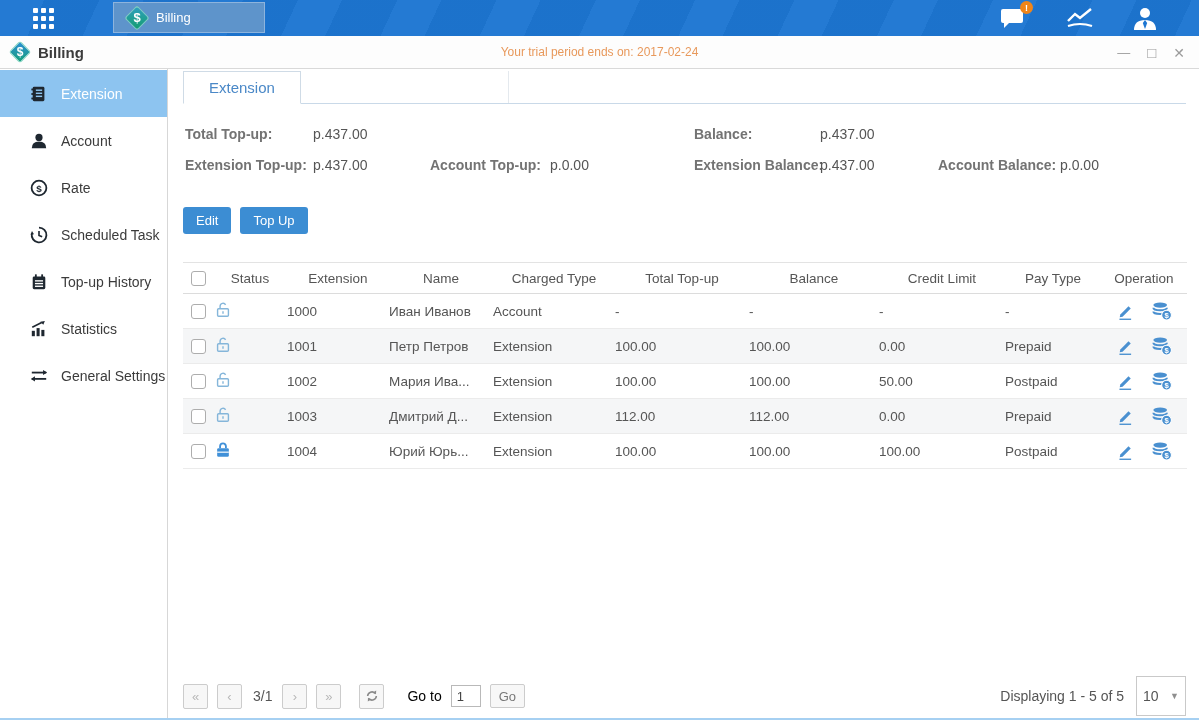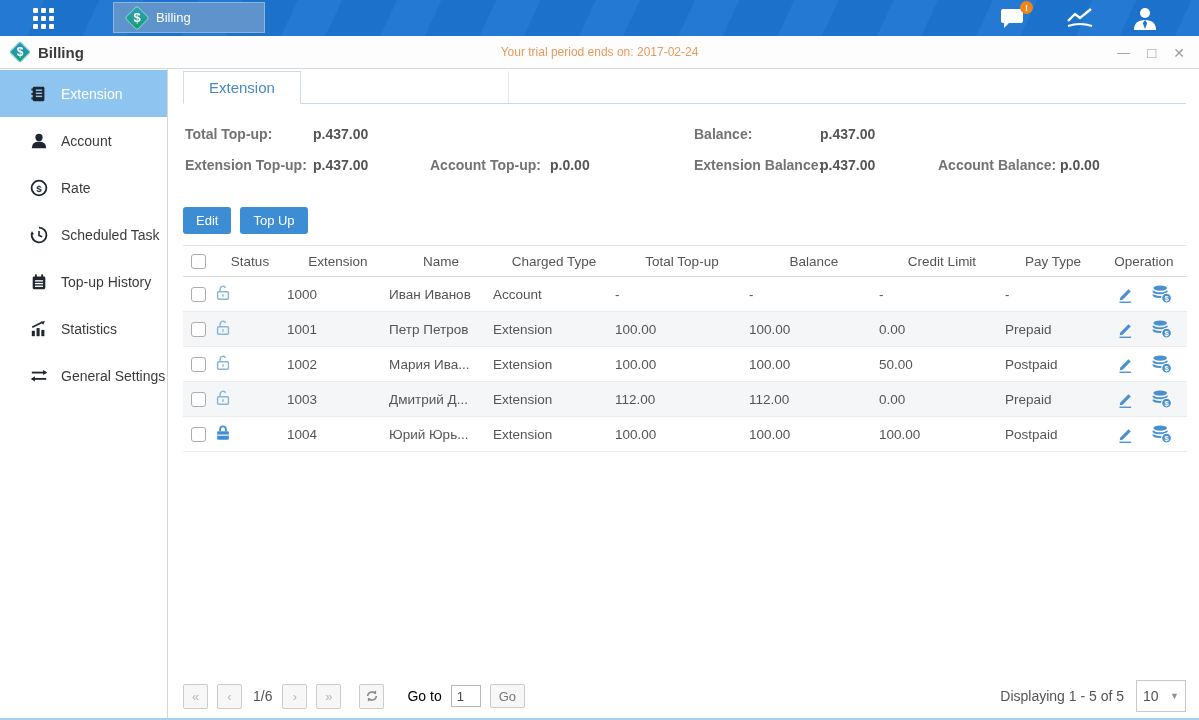--- a/index.html
+++ b/index.html
@@ -42,30 +42,30 @@
 
   
   .tabstrip { margin-top:2px; height:33px; border-bottom:1px solid #c9d9e8; position:relative; display:flex; }
   .tab { height:33px; margin-bottom:-1px; padding:0 25px; display:flex; align-items:center; font-size:15px; color:#4a88c7;
     background:#fff; border:1px solid #cfdbe6; border-bottom:1px solid #fff; cursor:pointer; }
   .tab-ghost-line { position:absolute; left:325px; top:0; width:1px; height:32px; background:#e4e9ee; }
 
   
   .summary { margin-top:17px; position:relative; height:62px; font-size:14px; }
   .summary .lab { position:absolute; font-weight:bold; color:#737373; }
-  .summary .val { position:absolute; color:#555;font-weight:bold; }
+  .summary .val { position:absolute; color:#555; }
   .srow1 { top:5px; } .srow2 { top:36px; }
 
   
   .actions { margin-top:24px; display:flex; gap:9px; }
   .btn-blue { background:#3c8dd3; color:#fff; border:none; font-size:13px; font-family:inherit;
     height:27px; padding:0 13px; border-radius:3px; cursor:pointer; }
 
   
-  table { margin-top:11px; width:100%; border-collapse:collapse; table-layout:fixed; font-size:13.5px; color:#555; }
+  table { margin-top:28px; width:100%; border-collapse:collapse; table-layout:fixed; font-size:13.5px; color:#555; }
   thead tr { height:31px; border-top:1px solid #e3e3e3; border-bottom:1px solid #dcdcdc; }
   th { font-weight:normal; color:#555; font-size:13.5px; text-align:center; }
   tbody tr { height:35px; border-bottom:1px solid #ebebeb; }
   tbody tr.striped { background:#f5f6f7; }
   td { text-align:left; }
   .checkbox { width:15px; height:15px; border:1px solid #adadad; border-radius:3px; background:#fff; margin:0 auto; cursor:pointer; }
   .op-cell { display:flex; justify-content:center; align-items:center; gap:16px; }
   .op-cell svg { cursor:pointer; }
 
   .spacer { flex:1; }
@@ -73,21 +73,21 @@
   
   .pagination { height:40px; flex:0 0 40px; display:flex; align-items:center; margin-bottom:2px; font-size:14px; color:#6b6b6b; }
   .pg-btn { width:25px; height:25px; border:1px solid #cccccc; background:#f7f7f7; border-radius:2px; color:#b8b8b8;
     display:flex; align-items:center; justify-content:center; font-size:13px; margin-right:9px; cursor:pointer; }
   .pg-ind { margin:0 10px 0 2px; color:#555; }
   .pg-refresh { margin-left:9px; }
   .goto-label { margin:0 9px 0 14px; color:#000000; }
   .goto-input { width:30px; height:22px; border:1px solid #b9b9b9; font-size:13px; font-family:inherit; padding-left:5px; color:#444; }
   .go-btn { margin-left:9px; height:24px; padding:0 8px; border:1px solid #cccccc; background:#f7f7f7; color:#777; font-size:13px; font-family:inherit; border-radius:2px; cursor:pointer; }
   .pg-right { margin-left:auto; display:flex; align-items:center; gap:12px; color:#555; }
-  .size-select { width:50px; height:32px; border:1px solid #c9c9c9; background:#fff; display:flex; align-items:center; justify-content:space-between; padding:0 6px; cursor:pointer; color:#555; }
+  .size-select { width:50px; height:40px; border:1px solid #c9c9c9; background:#fff; display:flex; align-items:center; justify-content:space-between; padding:0 6px; cursor:pointer; color:#555; }
   .size-select .arrow { color:#8f8f8f; font-size:9px; }
 </style>
 </head>
 <body>
 
 <div class="screen">
 
   <div class="topbar">
     <div class="grid-icon">
       <i></i>
@@ -435,21 +435,21 @@
               </td>
             </tr>
           </tbody>
       </table>
 
       <div class="spacer"></div>
 
       <div class="pagination">
         <div class="pg-btn">«</div>
         <div class="pg-btn">‹</div>
-        <span class="pg-ind">1/6</span>
+        <span class="pg-ind">3/1</span>
         <div class="pg-btn">›</div>
         <div class="pg-btn">»</div>
         <div class="pg-btn pg-refresh">
           <svg width="14" height="14" viewBox="0 0 16 16">
             <path d="M3 8 a5 5 0 0 1 8.5-3.2" fill="none" stroke="#8a8a8a" stroke-width="1.8"></path>
             <path d="M12.8 1.6 L12.6 6 L8.6 4.2 Z" fill="#8a8a8a"></path>
             <path d="M13 8 a5 5 0 0 1 -8.5 3.2" fill="none" stroke="#8a8a8a" stroke-width="1.8"></path>
             <path d="M3.2 14.4 L3.4 10 L7.4 11.8 Z" fill="#8a8a8a"></path>
           </svg>
         </div>

